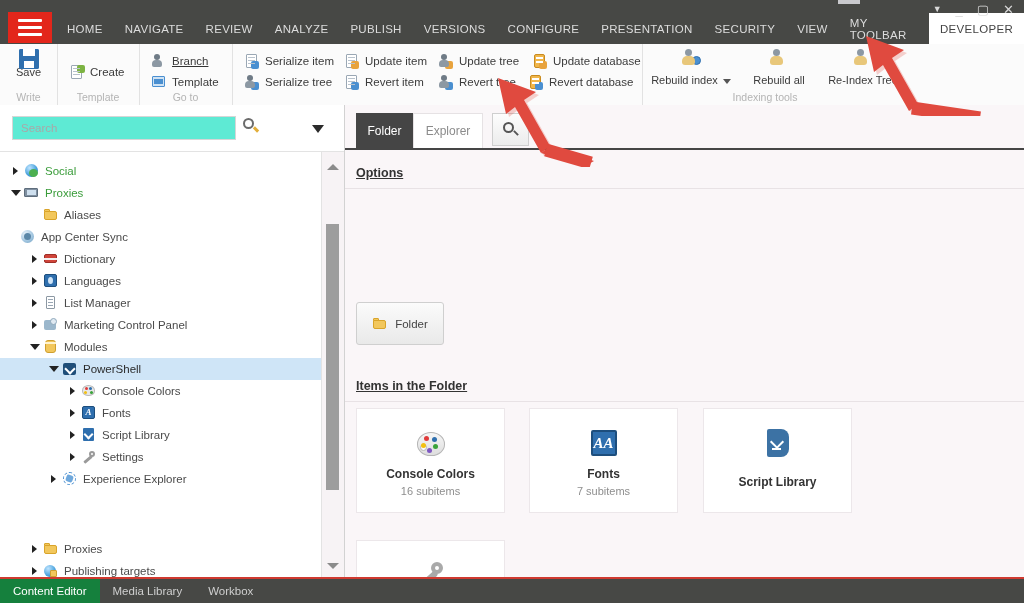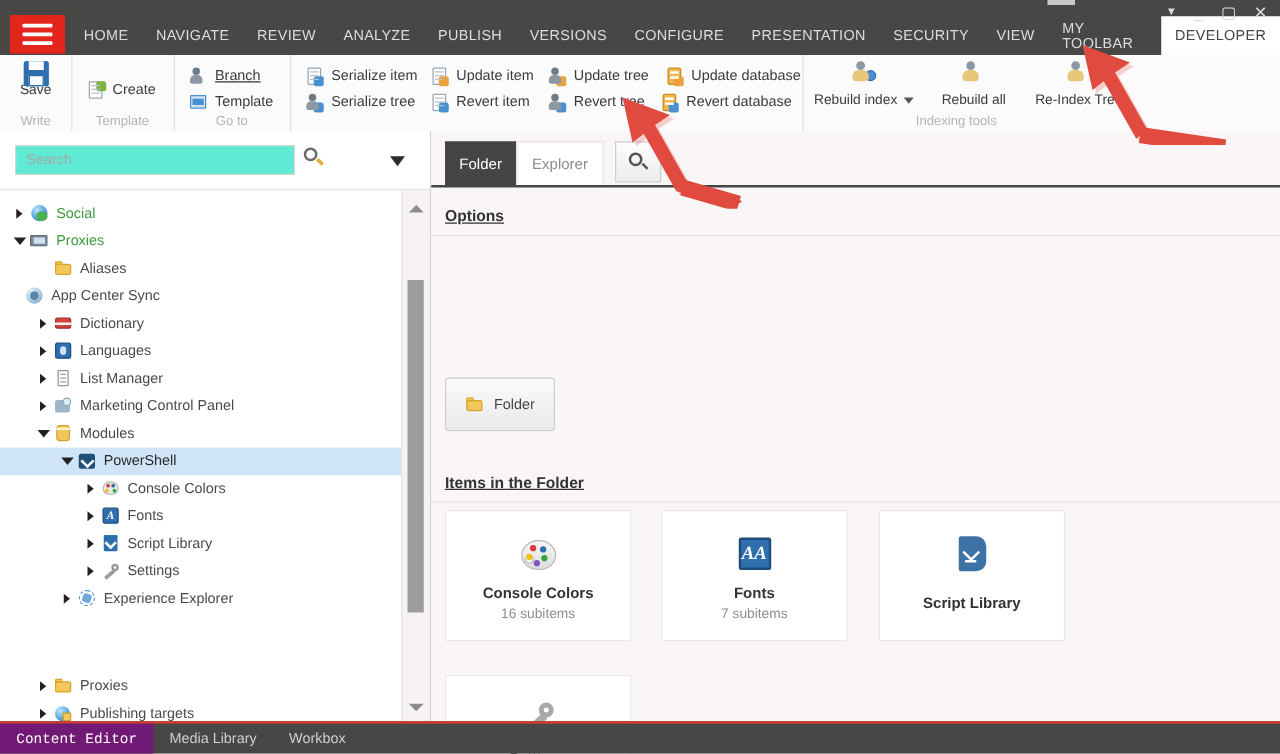--- a/index.html
+++ b/index.html
@@ -195,21 +195,21 @@
   .mag::before{content:"";position:absolute;left:0;top:0;width:11px;height:11px;border:2px solid #555;
     border-radius:50%;box-sizing:border-box;}
   .mag::after{content:"";position:absolute;left:10px;top:10px;width:6px;height:2px;background:#555;transform:rotate(45deg);}
   .mag.gold::before{border-color:#6b6b6b;}
   .mag.gold::after{background:#e2ae3a;height:3px;}
 
   
   .bottombar{position:absolute;left:0;bottom:0;width:1024px;height:24px;background:#474845;
     border-top:2px solid #d03a30;display:flex;align-items:stretch;}
   .taskbtn{display:flex;align-items:center;padding:0 13px;font-size:11.5px;color:#cfcfcf;cursor:pointer;}
-  .taskbtn.active{background:#701a75;color:#ffffff;font-family:Liberation Mono, monospace;}
+  .taskbtn.active{background:#15803d;color:#ffffff;}
 
   
   .annot{position:absolute;pointer-events:none;}
 </style>
 </head>
 <body>
 
 <div id="app">
 
   <div class="topbar">

